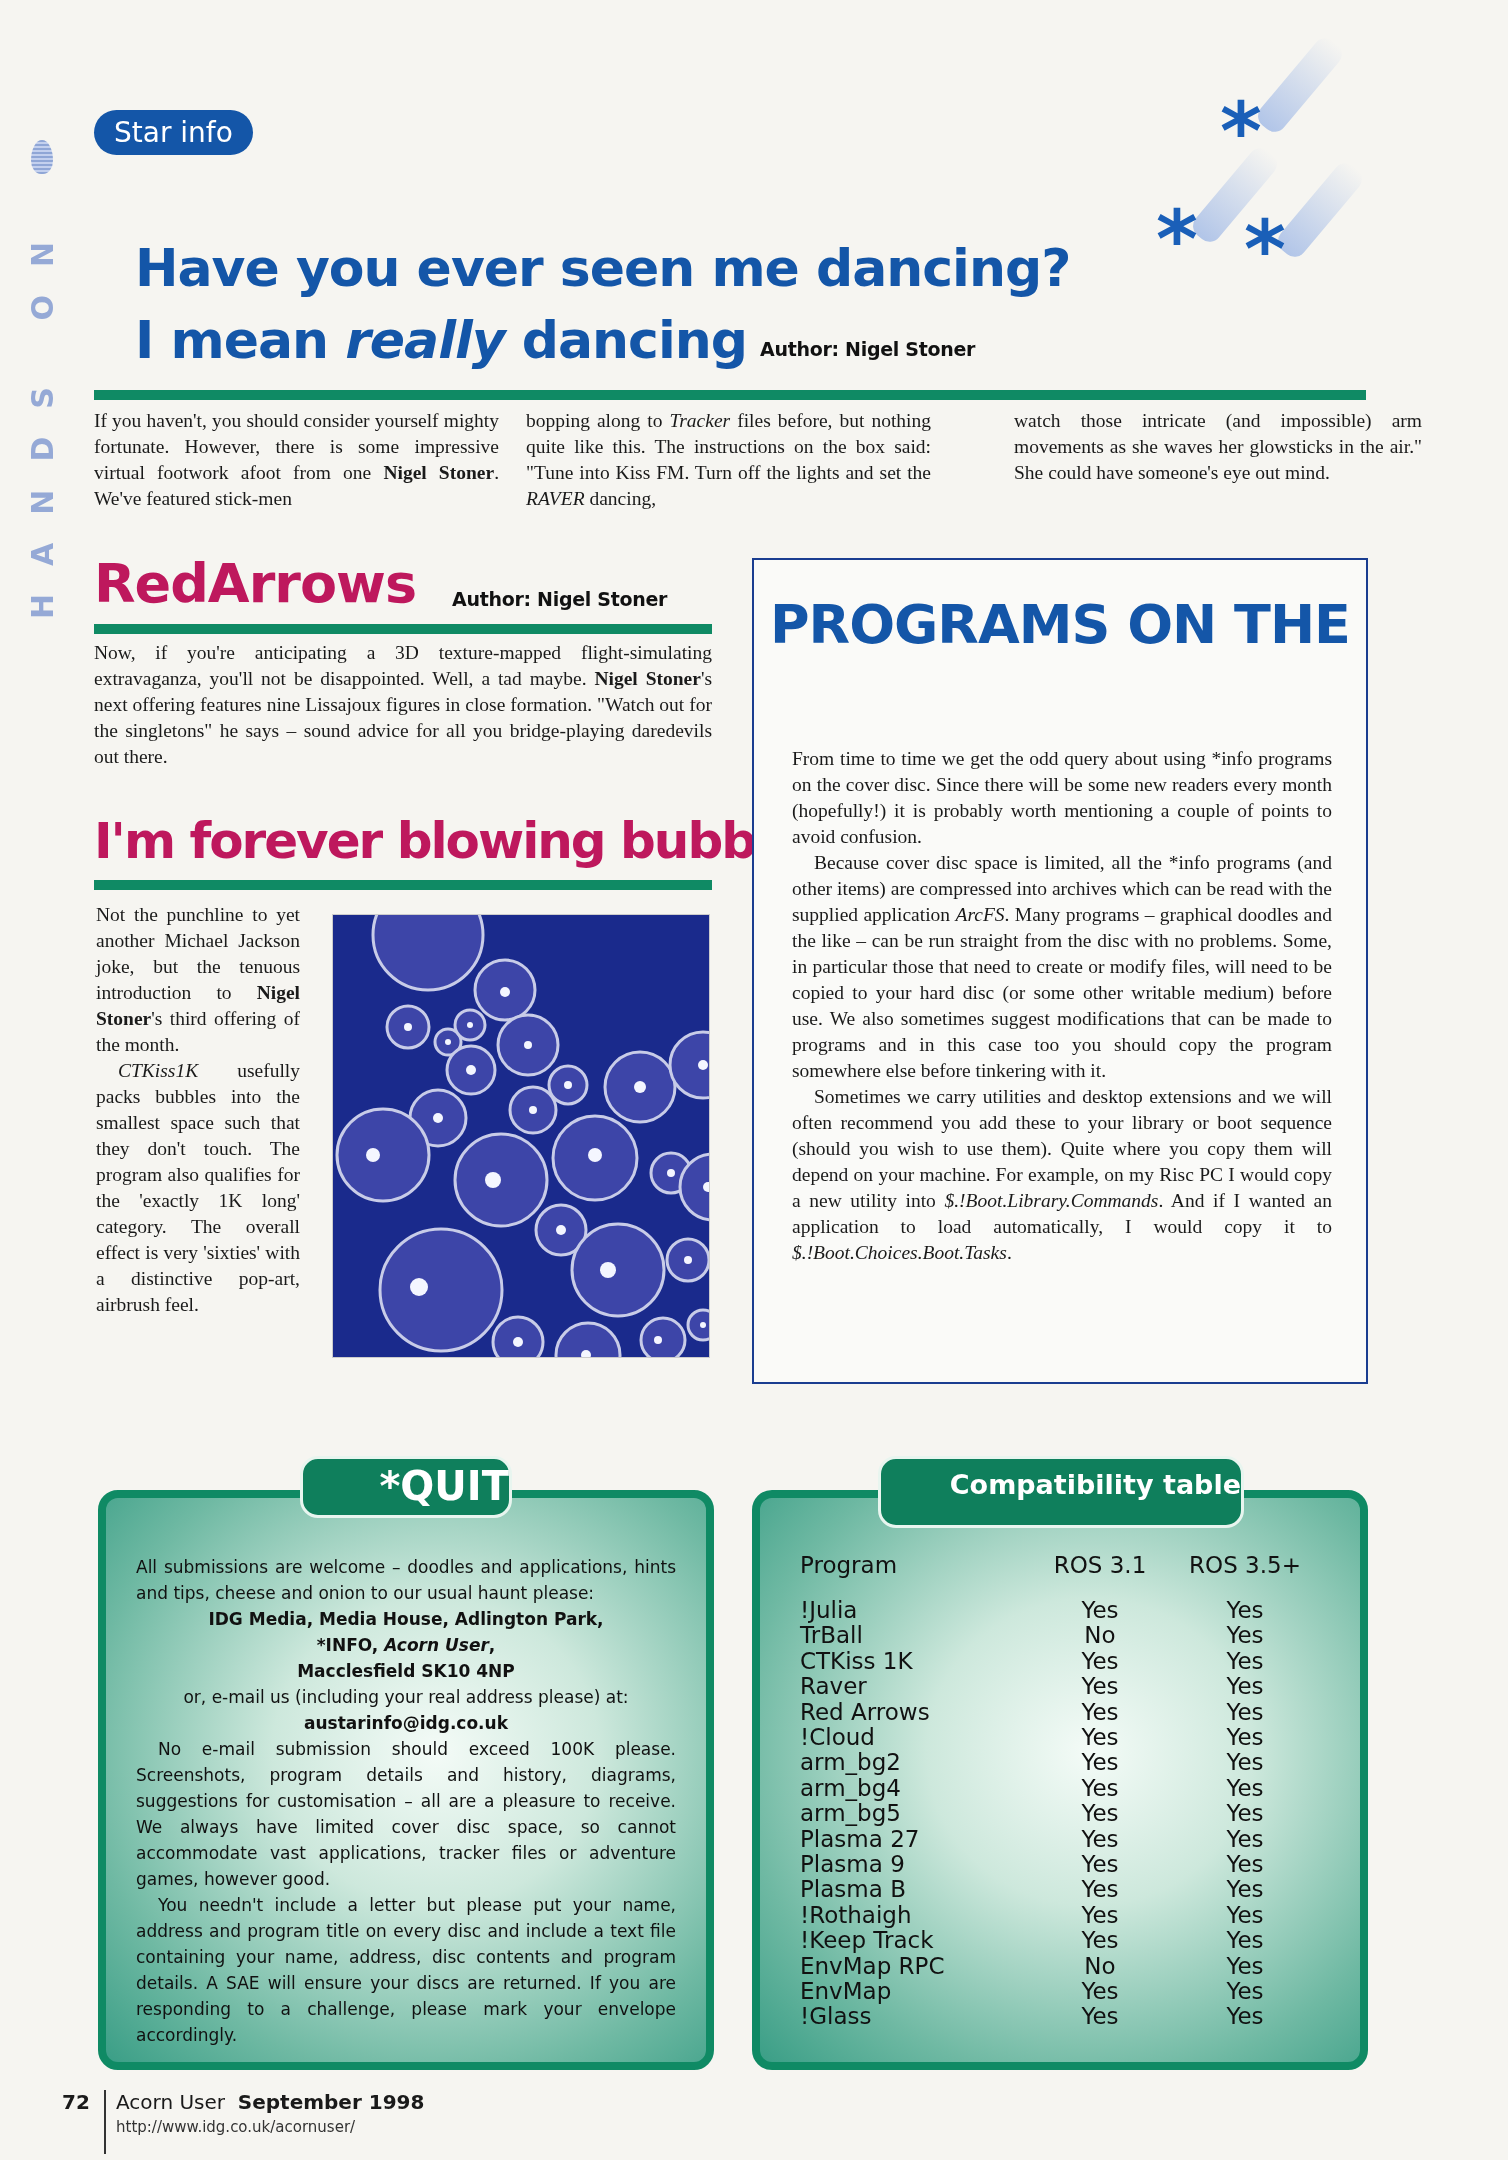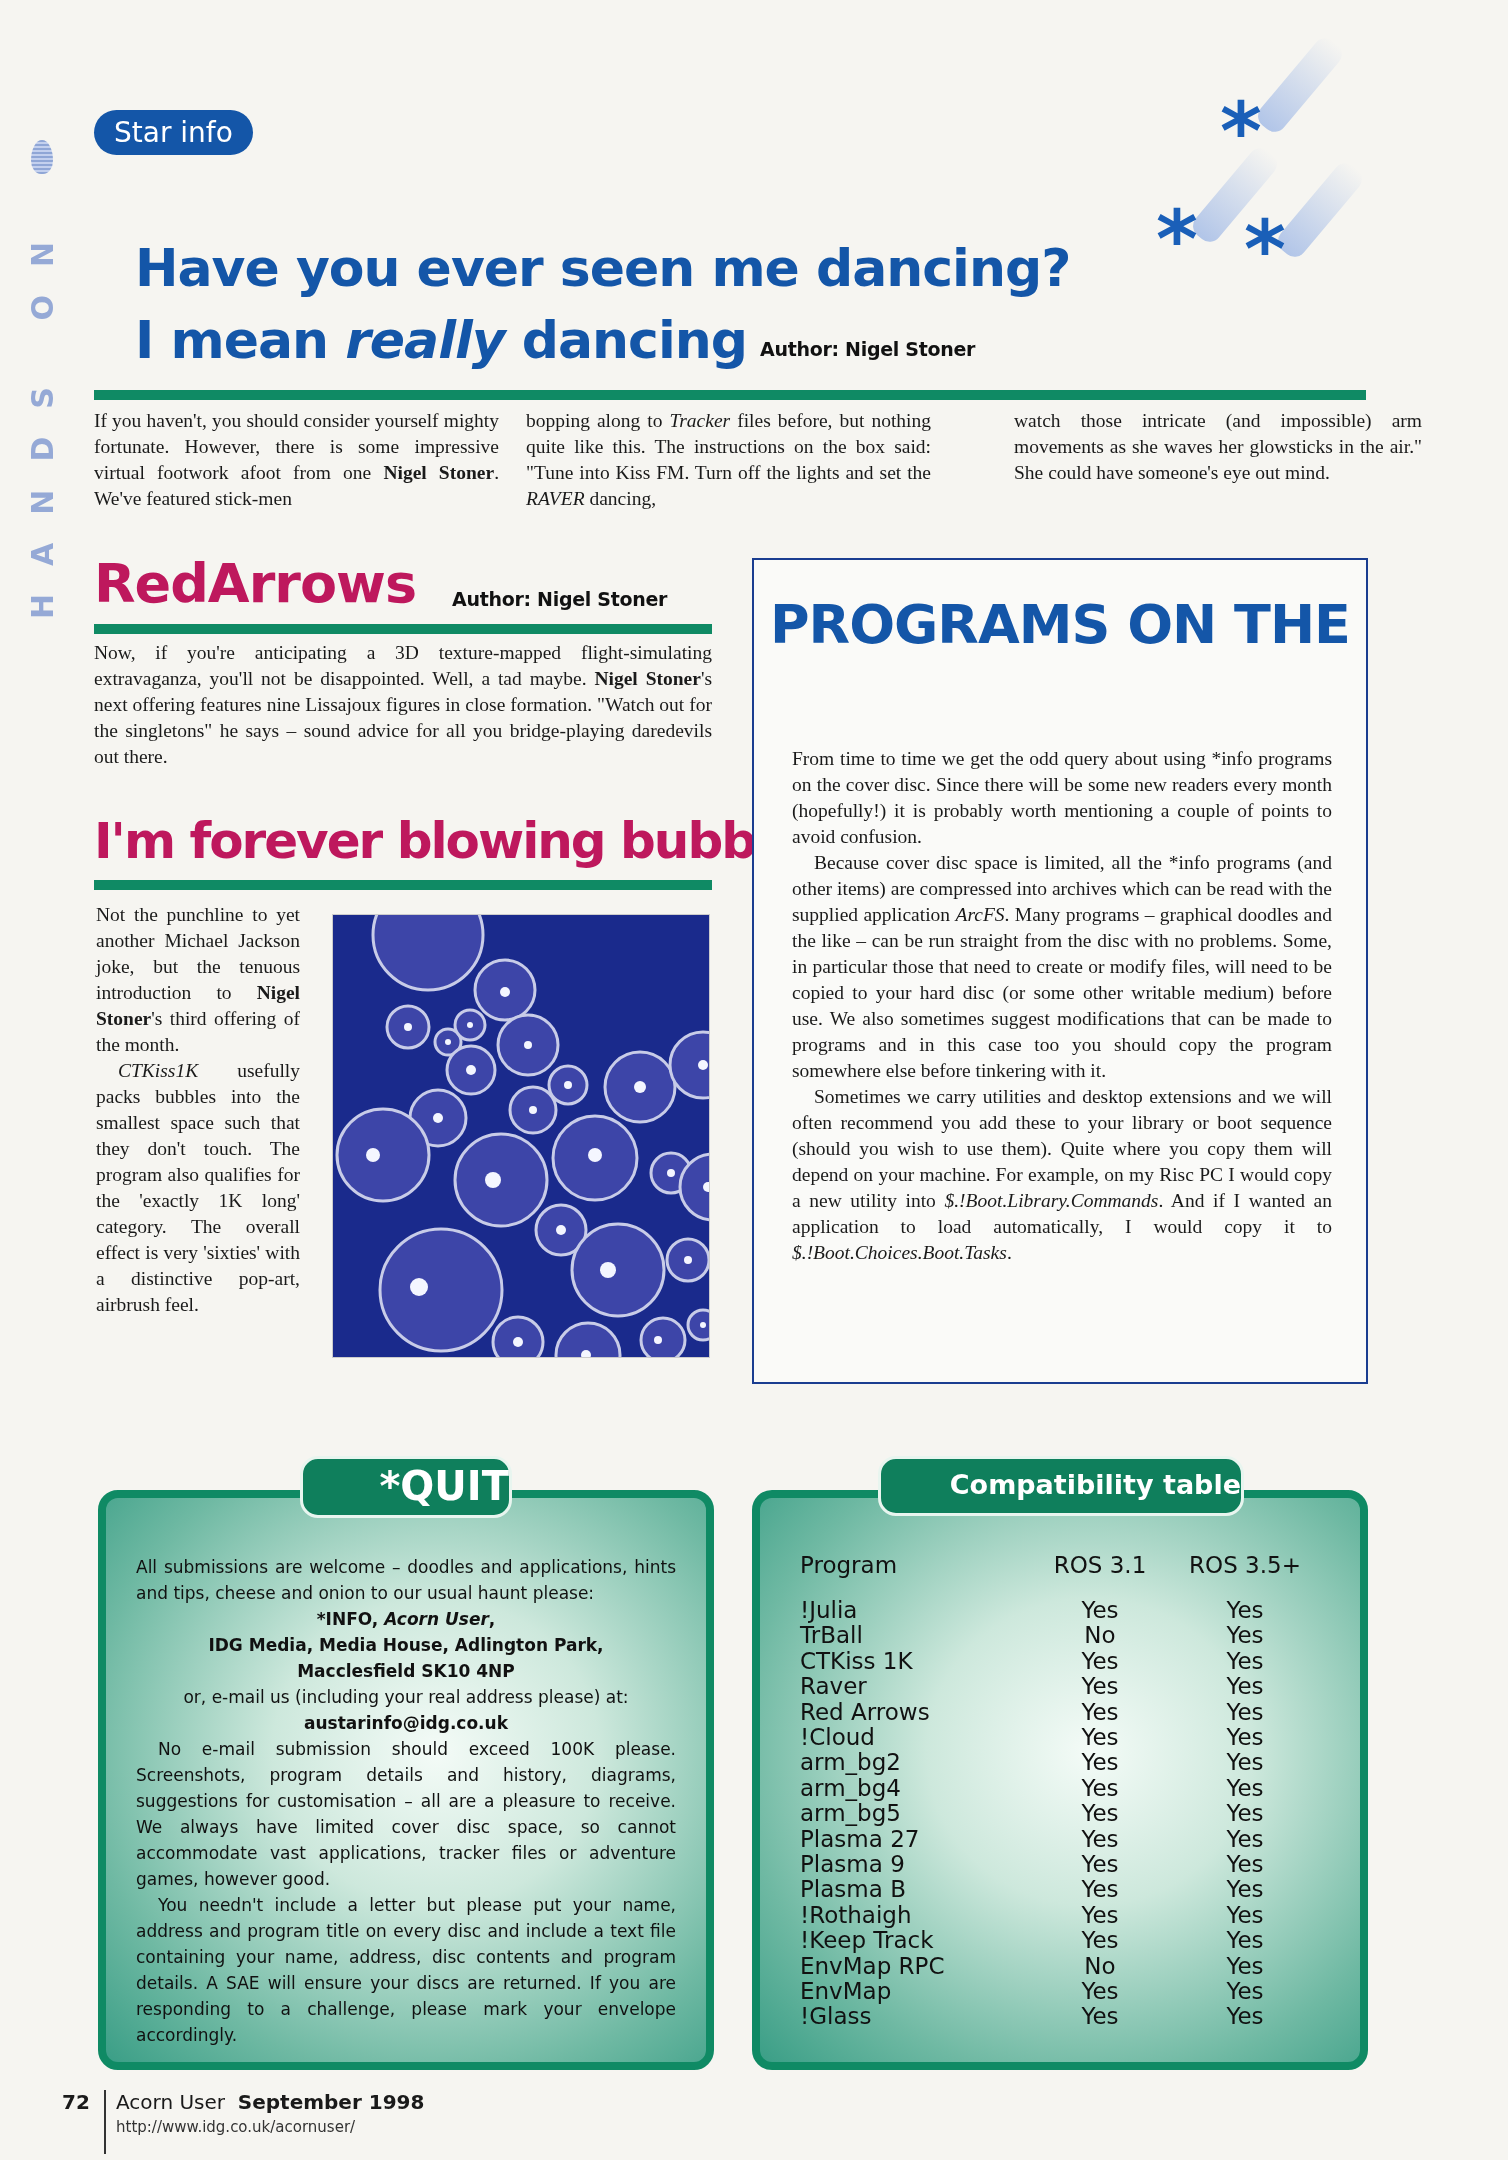--- a/index.html
+++ b/index.html
@@ -224,31 +224,31 @@
     <p>From time to time we get the odd query about using *info programs on the cover disc. Since there will be some new readers every month (hopefully!) it is probably worth mentioning a couple of points to avoid confusion.</p>
     <p style="text-indent:22px;"><span>Because cover disc space is limited, all the *info programs (and other items) are compressed into archives which can be read with the supplied application </span><i>ArcFS</i><span>. Many programs – graphical doodles and the like – can be run straight from the disc with no problems. Some, in particular those that need to create or modify files, will need to be copied to your hard disc (or some other writable medium) before use. We also sometimes suggest modifications that can be made to programs and in this case too you should copy the program somewhere else before tinkering with it.</span></p>
     <p style="text-indent:22px;"><span>Sometimes we carry utilities and desktop extensions and we will often recommend you add these to your library or boot sequence (should you wish to use them). Quite where you copy them will depend on your machine. For example, on my Risc PC I would copy a new utility into </span><i>$.!Boot.Library.Commands</i><span>. And if I wanted an application to load automatically, I would copy it to </span><i>$.!Boot.Choices.Boot.Tasks</i><span>.</span></p>
   </div>
 </div>
 
 <div class="green-box" style="left:98px; top:1490px; width:616px; height:580px;"></div>
 <div class="green-tab" style="left:300px; top:1456px; width:212px; height:62px; font-size:40px; line-height:54px;">*QUIT</div>
 <div class="quit-text" style="position:absolute; left:136px; top:1554px; width:540px;">
   <p>All submissions are welcome – doodles and applications, hints and tips, cheese and onion to our usual haunt please:</p>
+  <p class="center bold">IDG Media, Media House, Adlington Park,</p>
   <p class="center bold"><span>*INFO, </span><i>Acorn User</i><span>,</span></p>
-  <p class="center bold">IDG Media, Media House, Adlington Park,</p>
   <p class="center bold">Macclesfield SK10 4NP</p>
   <p class="center">or, e-mail us (including your real address please) at:</p>
   <p class="center bold">austarinfo@idg.co.uk</p>
   <p style="text-indent:22px;">No e-mail submission should exceed 100K please. Screenshots, program details and history, diagrams, suggestions for customisation – all are a pleasure to receive. We always have limited cover disc space, so cannot accommodate vast applications, tracker files or adventure games, however good.</p>
   <p style="text-indent:22px;">You needn't include a letter but please put your name, address and program title on every disc and include a text file containing your name, address, disc contents and program details. A SAE will ensure your discs are returned. If you are responding to a challenge, please mark your envelope accordingly.</p>
 </div>
 
 <div class="green-box" style="left:752px; top:1490px; width:616px; height:580px;"></div>
-<div class="green-tab" style="left:878px; top:1456px; width:366px; height:60px; font-size:27px; line-height:52px;">Compatibility table</div>
+<div class="green-tab" style="left:878px; top:1456px; width:366px; height:72px; font-size:27px; line-height:52px;">Compatibility table</div>
 <div class="compat-table">
   <div class="row head">
     <div class="c1">Program</div>
     <div class="c2">ROS 3.1</div>
     <div class="c3">ROS 3.5+</div>
   </div>
   <div id="compat-rows">
       <div class="row">
         <div class="c1">!Julia</div>
         <div class="c2">Yes</div>

